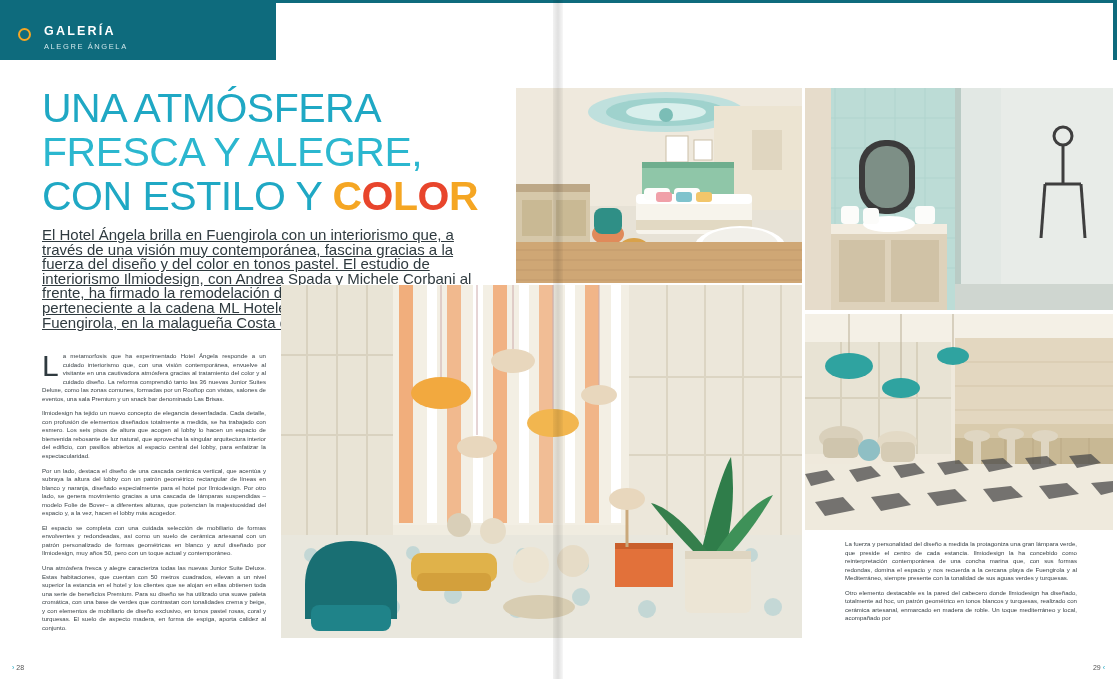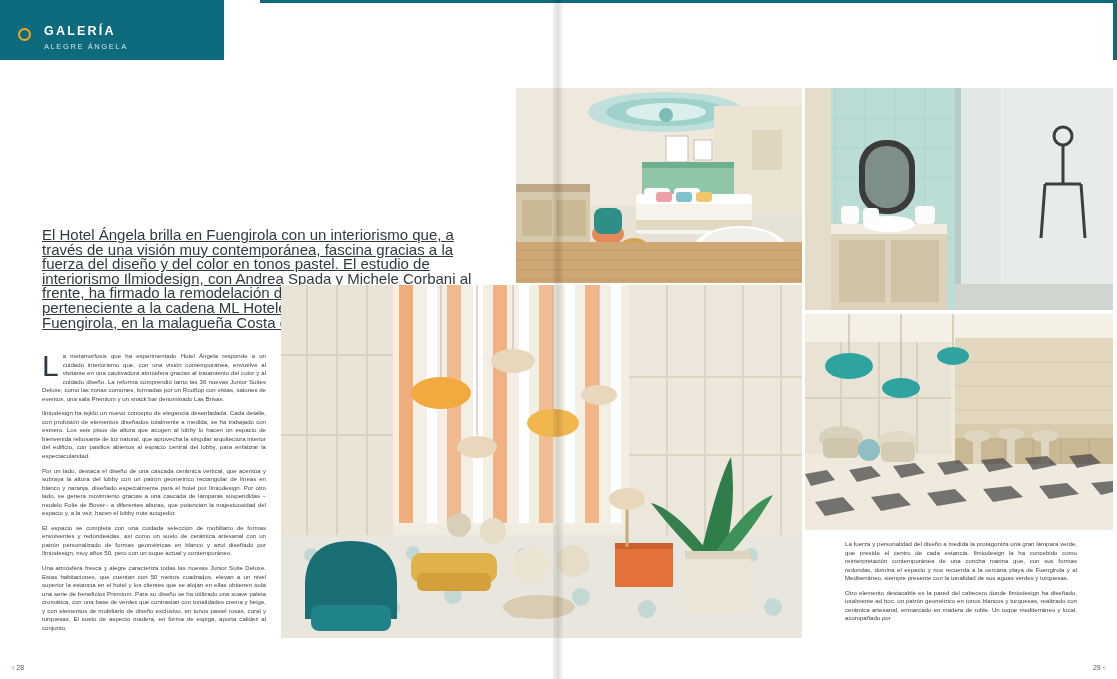--- a/index.html
+++ b/index.html
@@ -7,21 +7,21 @@
     width:1117px;height:679px;
     background:#ffffff;
     font-family:"Liberation Sans", sans-serif;
     overflow:hidden;
     position:relative;
   }
   .spread{position:absolute;inset:0;background:#fff;}
 
   
   .header-bar{
-    position:absolute;left:0;top:0;width:224px;height:60px;
+    position:absolute;left:0;top:0;width:276px;height:60px;
     background:#0e6b7d;
   }
   .header-bar .circ{
     position:absolute;left:18px;top:28px;width:13px;height:13px;
     border:2px solid #f5a623;border-radius:50%;box-sizing:border-box;
   }
   .header-bar .gal{
     position:absolute;left:44px;top:24px;color:#fff;
     font-size:12.5px;letter-spacing:2.2px;font-weight:bold;
   }
@@ -101,20 +101,25 @@
 <div class="spread">
 
   <div class="header-bar">
     <span class="circ"></span>
     <span class="gal">GALERÍA</span>
     <span class="sub">ALEGRE ÁNGELA</span>
   </div>
   <div class="top-rule"></div>
   <div class="top-rule-right"></div>
 
+  <div class="headline">
+    <div><span>UNA ATMÓSFERA</span></div>
+    <div class="l2"><span>FRESCA Y ALEGRE,</span></div>
+    <div class="l3"><span>CON ESTILO Y </span><span class="c1">C</span><span class="c2">O</span><span class="c3">L</span><span class="c4">O</span><span class="c5">R</span></div>
+  </div>
 
   <div class="standfirst">El Hotel Ángela brilla en Fuengirola con un interiorismo que, a través de una visión muy contemporánea, fascina gracias a la fuerza del diseño y del color en tonos pastel. El estudio de interiorismo Ilmiodesign, con Andrea Spada y Michele Corbani al frente, ha firmado la remodelación del establecimiento, perteneciente a la cadena ML Hoteles y ubicado en el centro de Fuengirola, en la malagueña Costa del Sol.</div>
 
   <div class="col" id="col-a">
     <p><span class="dropcap">L</span><span>a metamorfosis que ha experimentado Hotel Ángela responde a un cuidado interiorismo que, con una visión contemporánea, envuelve al visitante en una cautivadora atmósfera gracias al tratamiento del color y al cuidado diseño. La reforma comprendió tanto las 36 nuevas Junior Suites Deluxe, como las zonas comunes, formadas por un Rooftop con vistas, salones de eventos, una sala Premium y un snack bar denominado Las Brisas.</span></p>
     <p>Ilmiodesign ha tejido un nuevo concepto de elegancia desenfadada. Cada detalle, con profusión de elementos diseñados totalmente a medida, se ha trabajado con esmero. Los seis pisos de altura que acogen al lobby lo hacen un espacio de bienvenida rebosante de luz natural, que aprovecha la singular arquitectura interior del edificio, con pasillos abiertos al espacio central del lobby, para enfatizar la espectacularidad.</p>
     <p>Por un lado, destaca el diseño de una cascada cerámica vertical, que acentúa y subraya la altura del lobby con un patrón geométrico rectangular de líneas en blanco y naranja, diseñado especialmente para el hotel por Ilmiodesign. Por otro lado, se genera movimiento gracias a una cascada de lámparas suspendidas –modelo Folie de Bover– a diferentes alturas, que potencian la majestuosidad del espacio y, a la vez, hacen el lobby más acogedor.</p>
     <p>El espacio se completa con una cuidada selección de mobiliario de formas envolventes y redondeadas, así como un suelo de cerámica artesanal con un patrón personalizado de formas geométricas en blanco y azul diseñado por Ilmiodesign, muy años 50, pero con un toque actual y contemporáneo.</p>
     <p>Una atmósfera fresca y alegre caracteriza todas las nuevas Junior Suite Deluxe. Estas habitaciones, que cuentan con 50 metros cuadrados, elevan a un nivel superior la estancia en el hotel y los clientes que se alojan en ellas obtienen toda una serie de beneficios Premium. Para su diseño se ha utilizado una suave paleta cromática, con una base de verdes que contrastan con tonalidades crema y beige, y con elementos de mobiliario de diseño exclusivo, en tonos pastel rosas, coral y turquesas. El suelo de aspecto madera, en forma de espiga, aporta calidez al conjunto.</p>
   </div>

